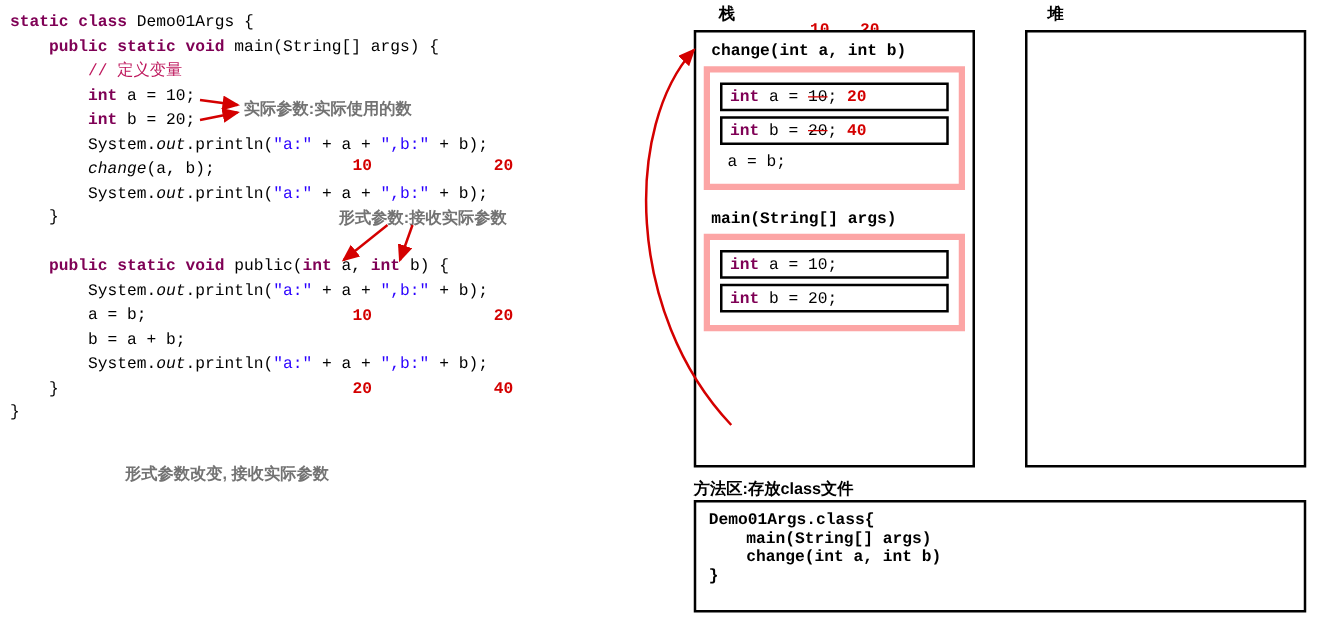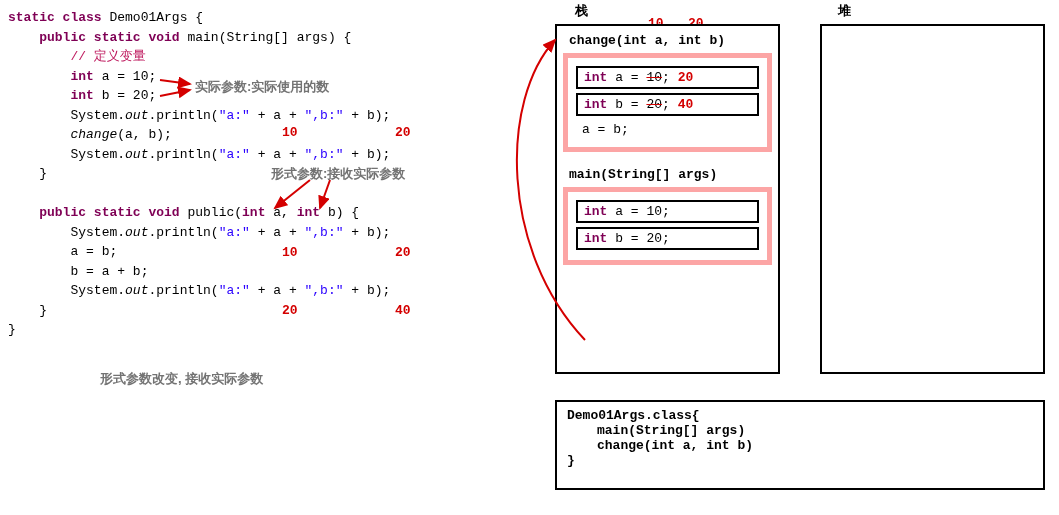--- a/index.html
+++ b/index.html
@@ -79,20 +79,21 @@
 
     <div class="frame-title" style="margin:12px 6px 0 6px;">main(String[] args)</div>
     <div class="frame" style="position:relative; margin:2px 6px; padding:4px 0 6px 0;">
       <div class="var-box"><span class="kw">int</span><span> a = 10;</span></div>
       <div class="var-box"><span class="kw">int</span><span> b = 20;</span></div>
     </div>
   </div>
 
   <div class="stack-box" style="left:280px; top:24px; width:225px; height:350px;"></div>
 
+  <div class="method-title" style="left:15px; top:382px;">方法区:存放class文件</div>
   <div class="method-area" style="left:15px; top:400px; width:490px; height:90px;">
     <div style="font-weight:bold;">Demo01Args.class{</div>
     <div style="margin-left:30px;font-weight:bold;">main(String[] args)</div>
     <div style="margin-left:30px;font-weight:bold;">change(int a, int b)</div>
     <div style="font-weight:bold;">}</div>
   </div>
 </div>
 
 <svg class="overlay" width="1059" height="515">
   <defs>

